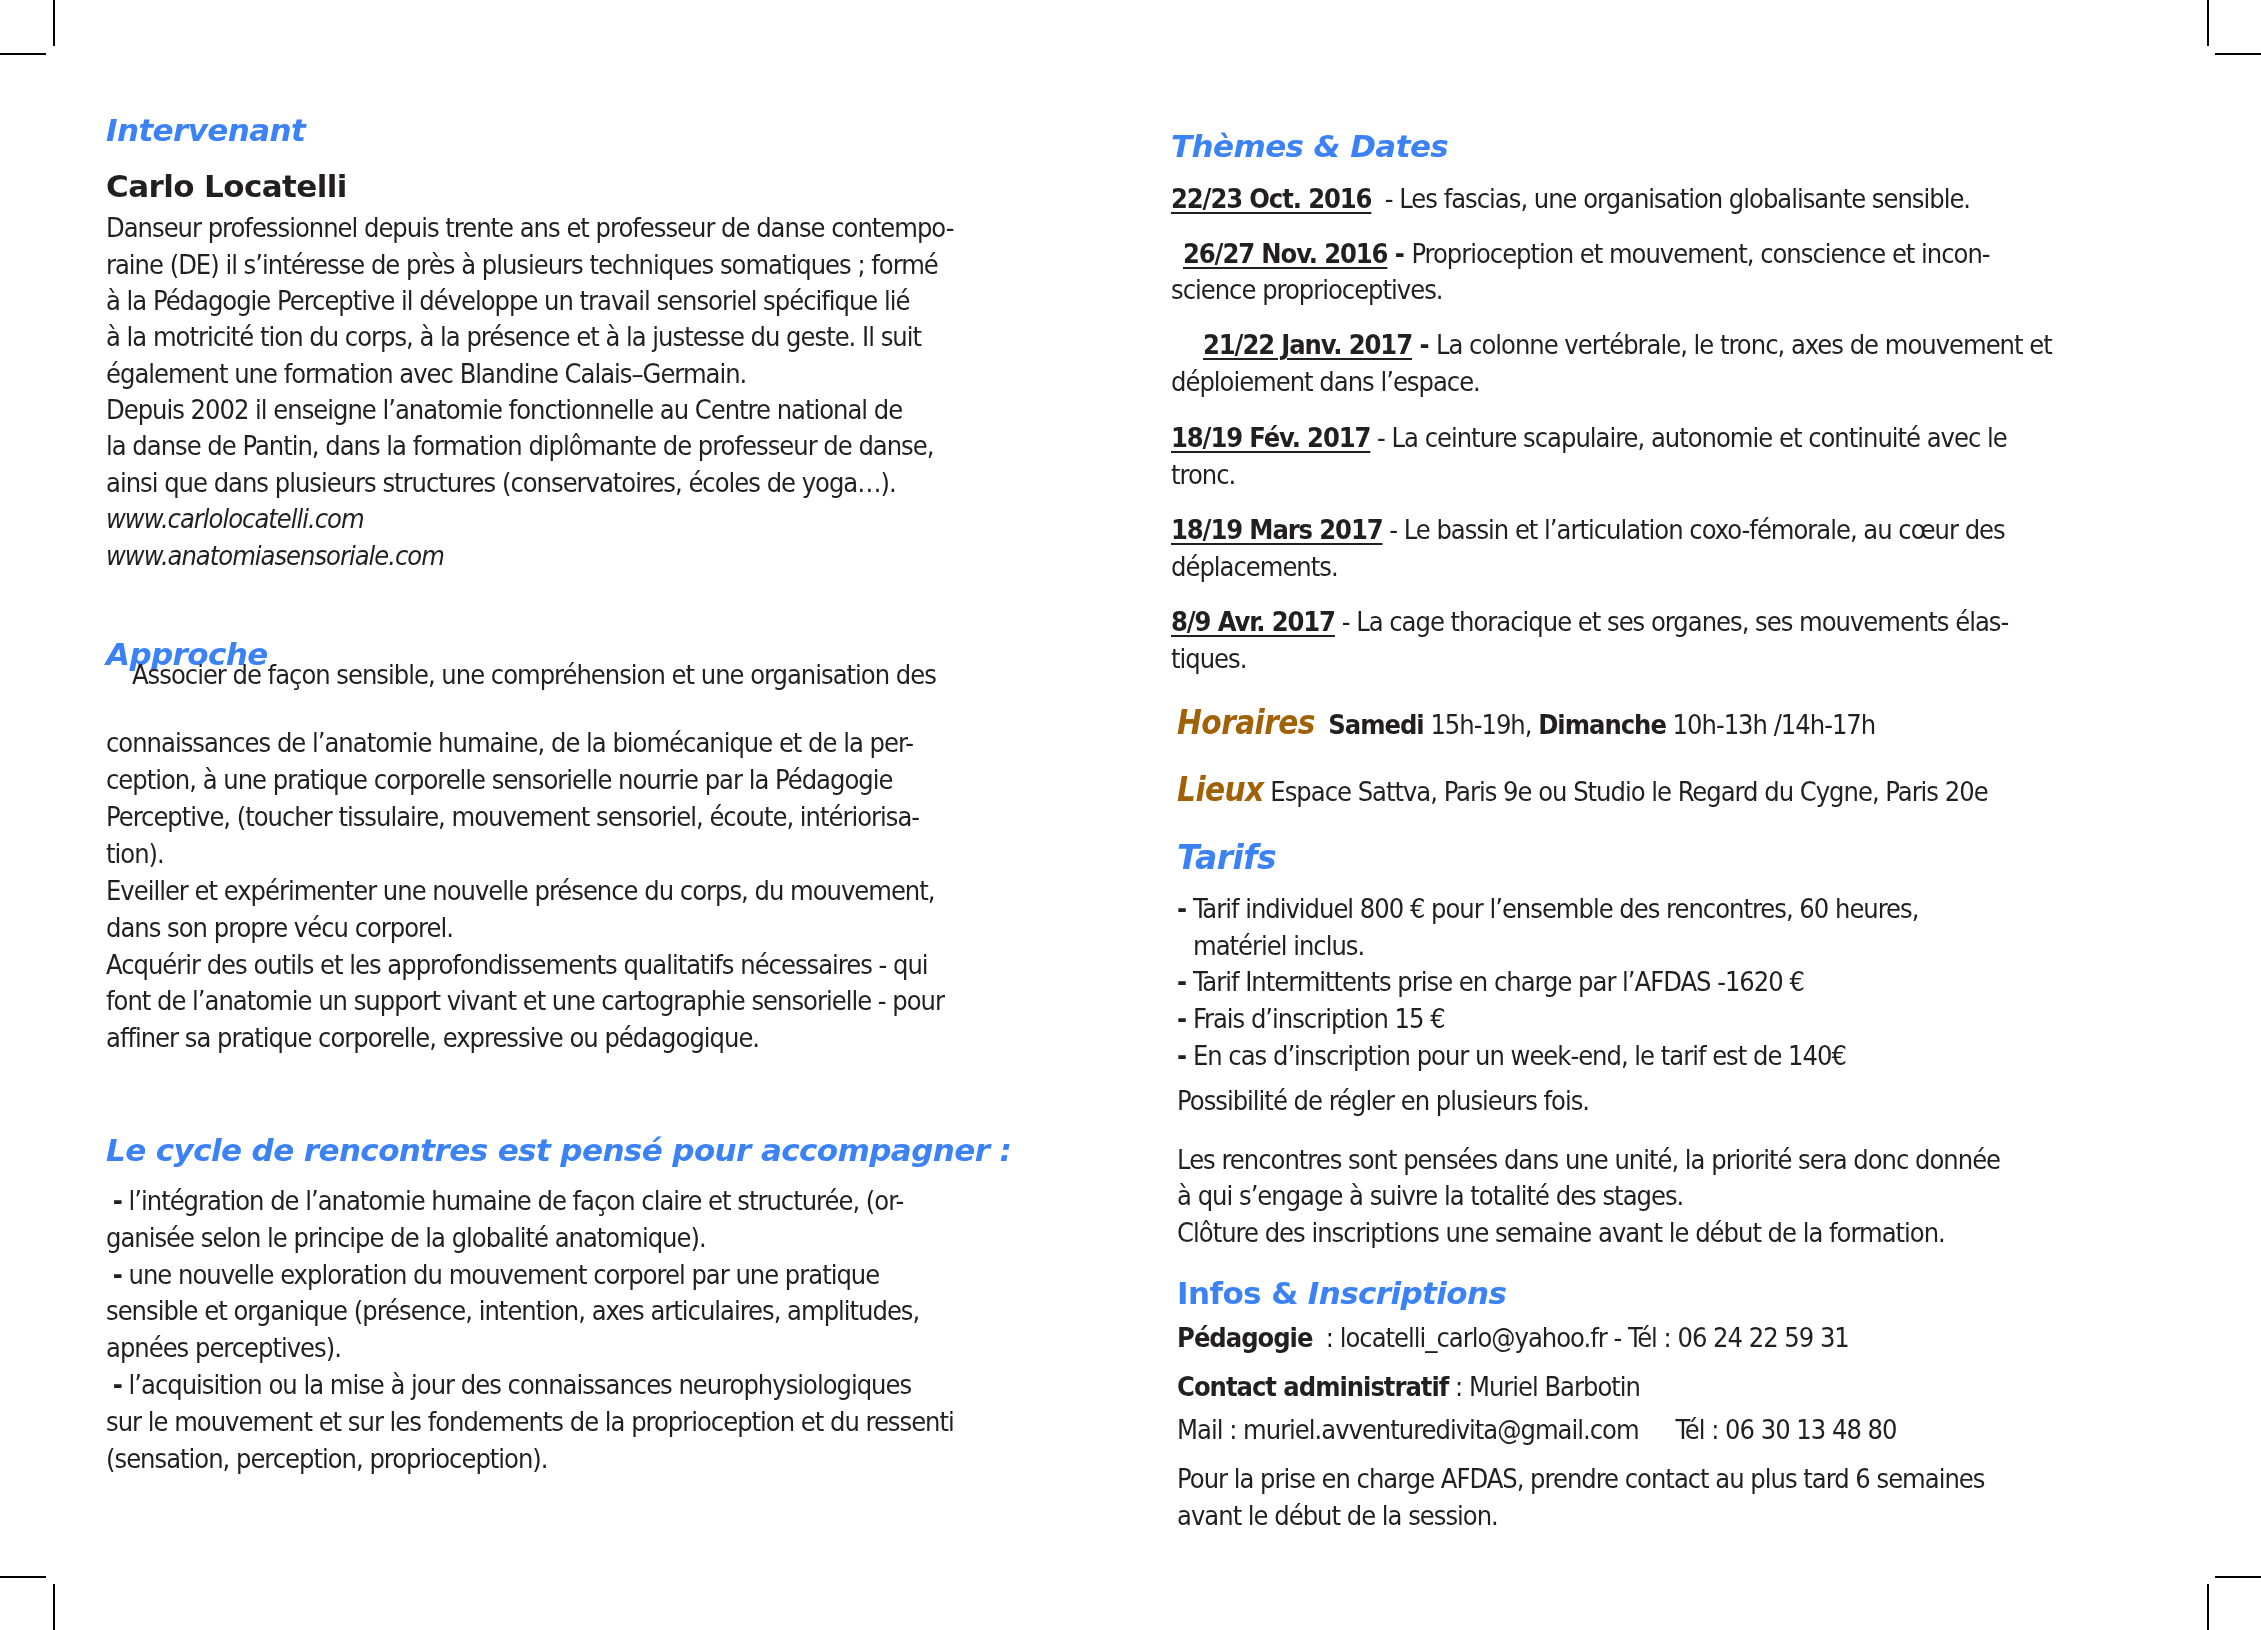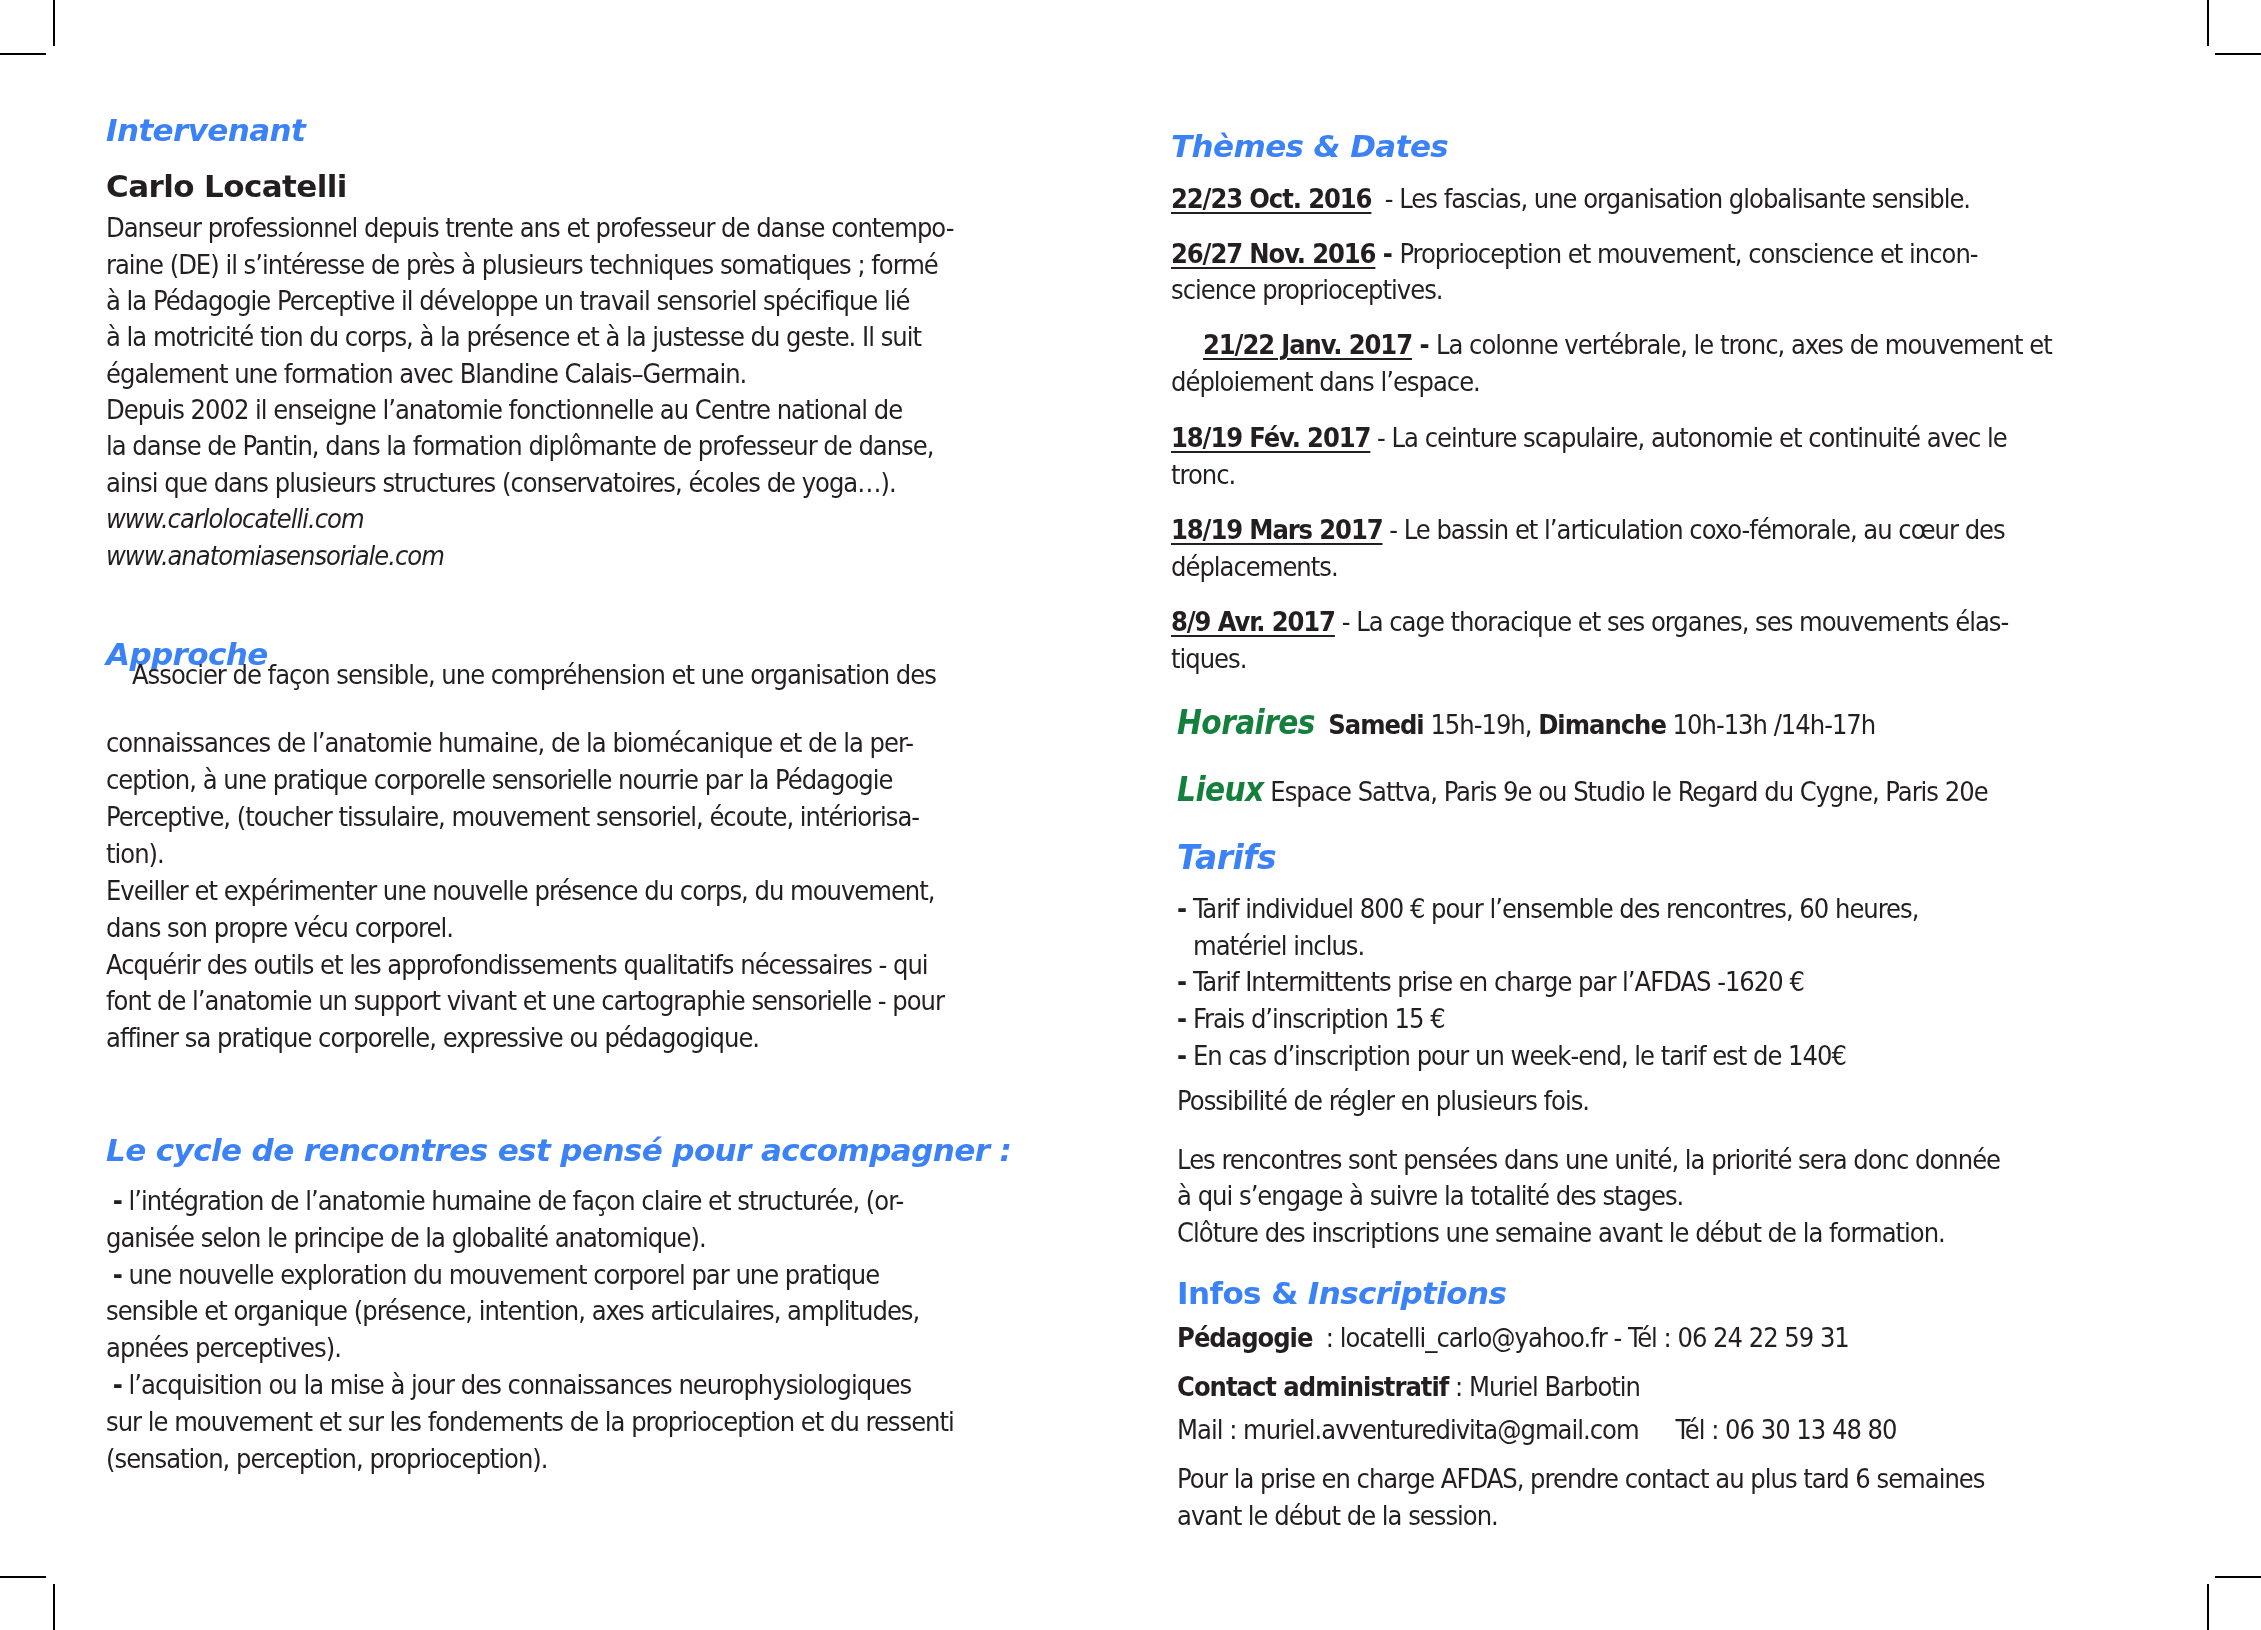--- a/index.html
+++ b/index.html
@@ -13,21 +13,21 @@
        font-style: italic; font-size: 31px; line-height: 37px; letter-spacing: -0.6px; }
   .h.big { font-size: 33px; }
   .name { position: absolute; left: 0; white-space: nowrap; font-weight: bold; font-size: 31px;
           line-height: 37px; letter-spacing: -0.6px; }
   .it { font-style: italic; }
   .b { font-weight: bold; }
   .date { font-weight: bold; text-decoration: underline; text-decoration-thickness: 1.8px;
           text-underline-offset: 3.7px; letter-spacing: -1.1px; }
   .up { font-style: normal; }
   .dash { font-weight: bold; }
-  .inline-h { color: #15803d; font-weight: bold; font-style: italic; font-size: 33px; letter-spacing: -0.6px; }
+  .inline-h { color: #a16207; font-weight: bold; font-style: italic; font-size: 33px; letter-spacing: -0.6px; }
 </style>
 </head>
 <body>
 
 <div class="crop" style="left:53px;top:0;width:1.8px;height:46px;"></div>
 <div class="crop" style="left:0;top:53px;width:46px;height:1.8px;"></div>
 <div class="crop" style="left:2207px;top:0;width:1.8px;height:46px;"></div>
 <div class="crop" style="left:2215px;top:53px;width:47px;height:1.8px;"></div>
 <div class="crop" style="left:0;top:1576px;width:46px;height:1.8px;"></div>
 <div class="crop" style="left:53px;top:1584px;width:1.8px;height:46px;"></div>
@@ -73,21 +73,21 @@
   <div class="line" style="top:1403px;">sur le mouvement et sur les fondements de la proprioception et du ressenti</div>
   <div class="line" style="top:1440px;">(sensation, perception, proprioception).</div>
 </div>
 
 <div class="col" style="left:1171px;top:16px;width:995px;height:1200px;">
 
   <div class="h" style="top:112px;">Thèmes &amp; Dates</div>
 
   <div class="line" style="top:164px;"><span class="date">22/23 Oct. 2016</span><span style="white-space:pre;">  - </span><span>Les fascias, une organisation globalisante sensible.</span></div>
 
-  <div class="line" style="top:219px;"><span class="date">26/27 Nov. 2016</span><span class="b" style="white-space:pre;"> - </span><span>Proprioception et mouvement, conscience et incon-</span></div>
+  <div class="line" style="top:219px;margin-left:12px;"><span class="date">26/27 Nov. 2016</span><span class="b" style="white-space:pre;"> - </span><span>Proprioception et mouvement, conscience et incon-</span></div>
   <div class="line" style="top:255px;">science proprioceptives.</div>
 
   <div class="line" style="top:310px;margin-left:32px;"><span class="date">21/22 Janv. 2017</span><span class="b" style="white-space:pre;"> - </span><span>La colonne vertébrale, le tronc, axes de mouvement et</span></div>
   <div class="line" style="top:347px;">déploiement dans l’espace.</div>
 
   <div class="line" style="top:403px;"><span class="date">18/19 Fév. 2017</span><span style="white-space:pre;"> - </span><span>La ceinture scapulaire, autonomie et continuité avec le</span></div>
   <div class="line" style="top:440px;">tronc.</div>
 
   <div class="line" style="top:495px;"><span class="date">18/19 Mars 2017</span><span style="white-space:pre;"> - </span><span>Le bassin et l’articulation coxo-fémorale, au cœur des</span></div>
   <div class="line" style="top:532px;">déplacements.</div>

